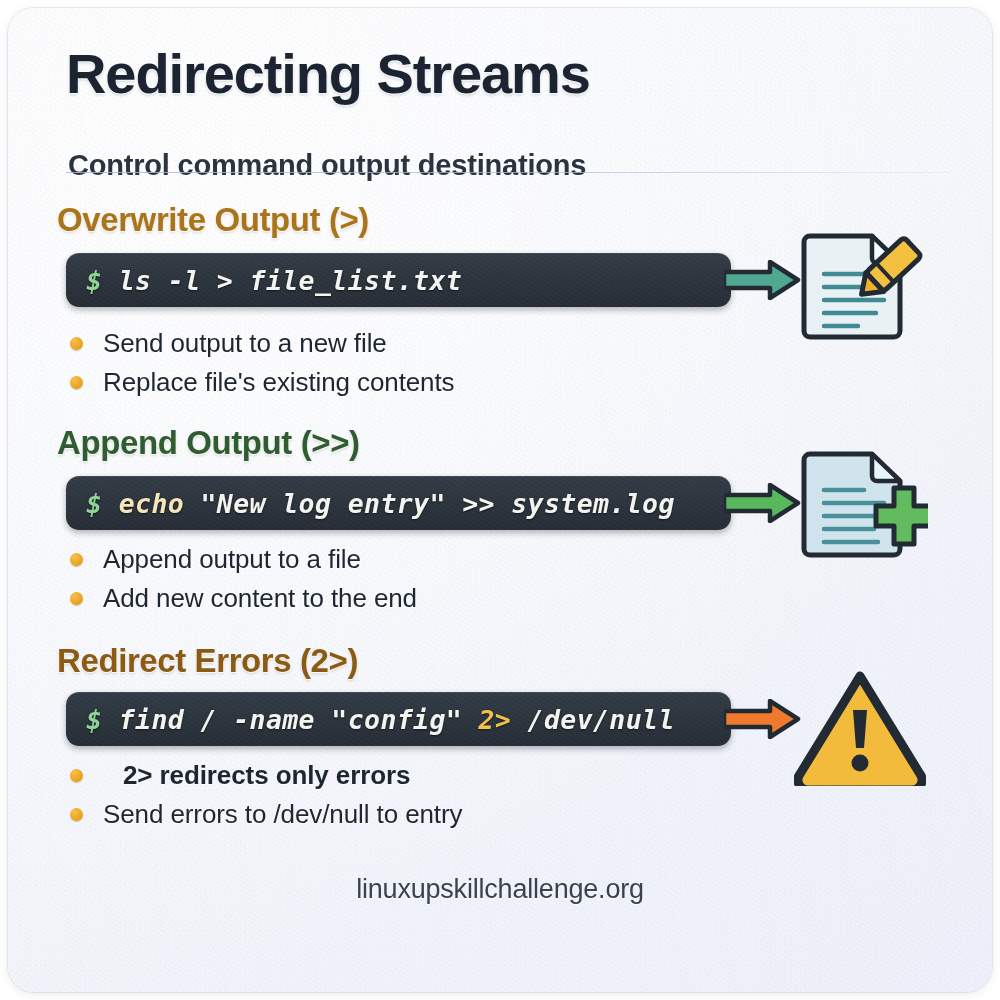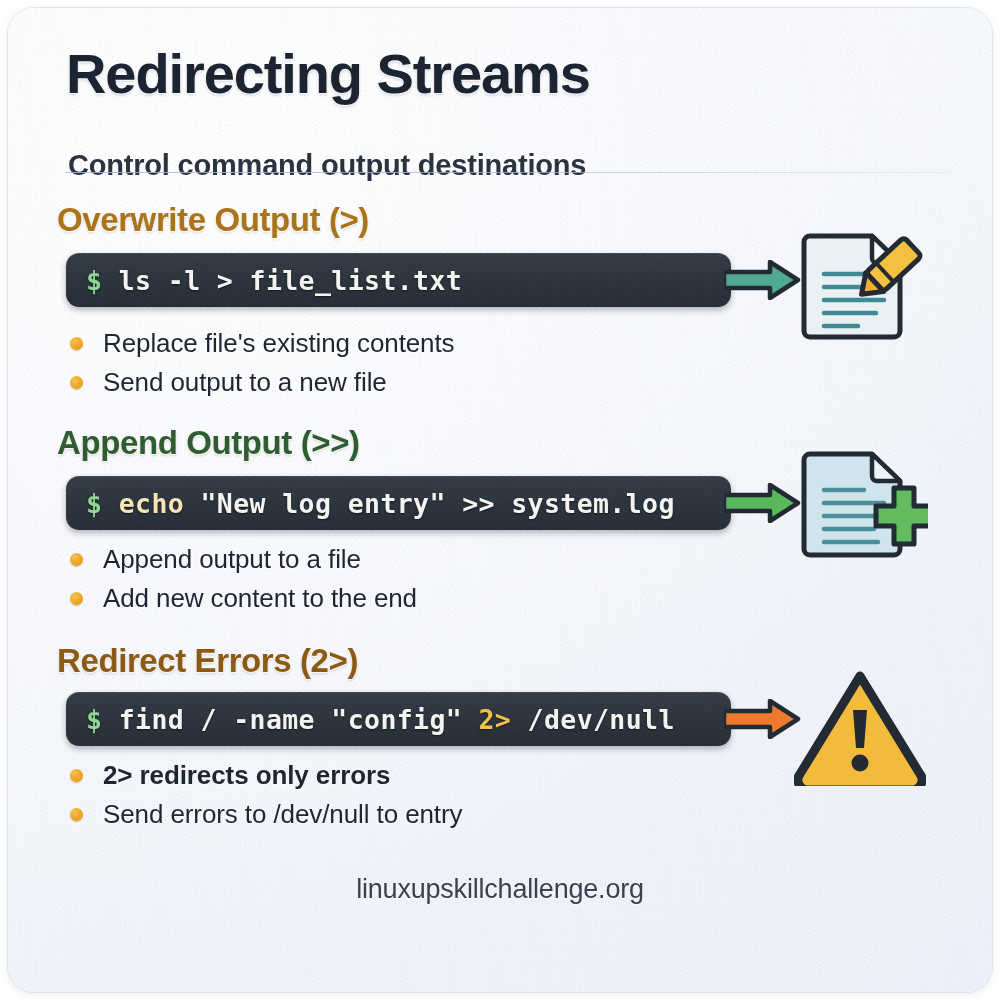--- a/index.html
+++ b/index.html
@@ -109,20 +109,21 @@
     overflow: hidden;
   }
   .term-line {
     font-family: "DejaVu Sans Mono", "Liberation Mono", monospace;
     font-size: 26.5px;
     font-weight: bold;
     letter-spacing: 0.4px;
     white-space: nowrap;
     padding-left: 20px;
     text-shadow: 0 1px 2px rgba(0,0,0,0.55);
+    font-style: italic;
   }
   .tk-prompt { color: #8ed694; }
   .tk-plain  { color: #f3f4ef; }
   .tk-cmd    { color: #f7e5b7; }
   .tk-redir  { color: #f0c14b; }
 
   
   .arrow { position: absolute; }
 
   
@@ -144,21 +145,21 @@
     flex: none;
     margin-right: 20px;
   }
   .btxt {
     font-size: 26px;
     color: #1e2631;
     letter-spacing: -0.1px;
     white-space: nowrap;
     text-shadow: 0 1px 0 rgba(255,255,255,0.8);
   }
-  .btxt.bold { font-weight: bold; }
+  .btxt.bold { font-weight: bold; margin-left: 20px; }
 
   
   #footer {
     position: absolute;
     left: 0;
     top: 866px;
     width: 984px;
     text-align: center;
     font-size: 27px;
     color: #39424e;
@@ -209,25 +210,25 @@
           <rect x="8" y="0" width="52" height="26" rx="4" fill="#f4c03f" stroke="#222a33" stroke-width="5"></rect>
           <path d="M8 0 L-10 13 L8 26 Z" fill="#f0b02a" stroke="#222a33" stroke-width="5" stroke-linejoin="round"></path>
           <line x1="22" y1="0" x2="22" y2="26" stroke="#222a33" stroke-width="4"></line>
         </g>
       </svg>
     </div>
 
     <div class="bullets" style="top:316px;">
       <div class="bullet">
         <span class="dot"></span>
+        <span class="btxt">Send output to a new file</span>
+      </div>
+      <div class="bullet">
+        <span class="dot"></span>
         <span class="btxt">Replace file's existing contents</span>
-      </div>
-      <div class="bullet">
-        <span class="dot"></span>
-        <span class="btxt">Send output to a new file</span>
       </div>
     </div>
   </div>
 
   <div class="section">
     <div class="sec-head" style="top: 416px; color: rgb(47, 93, 49);">Append Output (&gt;&gt;)</div>
 
     <div class="term" style="top:468px; width:665px;">
       <div class="term-line"><span class="tk-prompt">$</span><span class="tk-cmd"> echo</span><span class="tk-plain"> "New log entry" &gt;&gt; system.log</span></div>
     </div>

